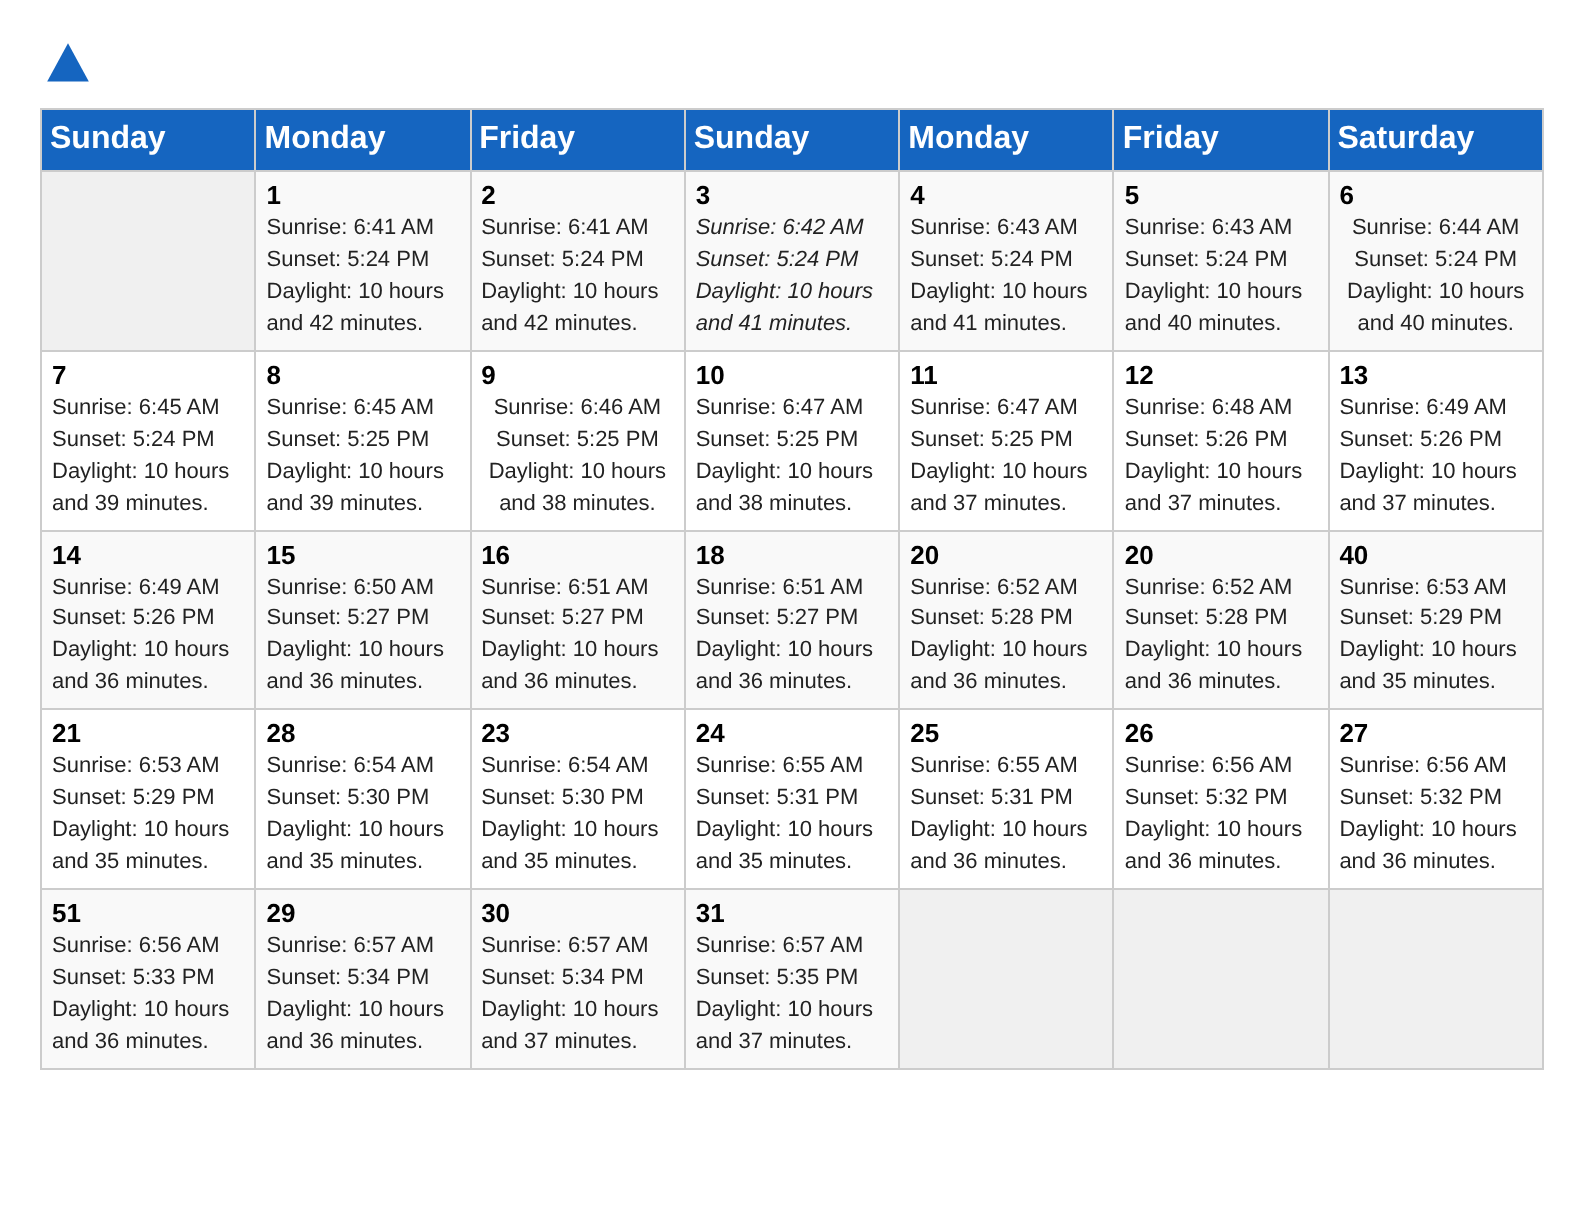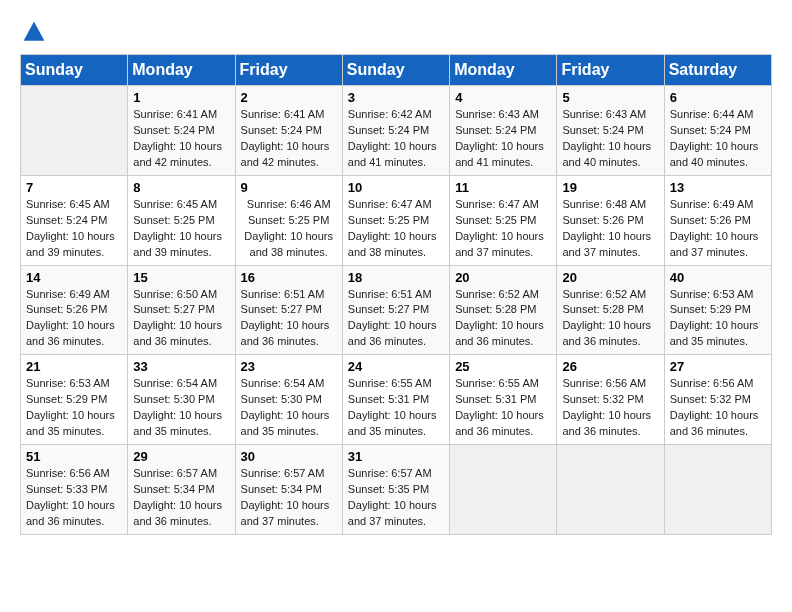--- a/index.html
+++ b/index.html
@@ -124,42 +124,42 @@
         </td>
         <td>
           <span class="day-num">2</span>
           <div class="cell-text" style="white-space: pre-line;">Sunrise: 6:41 AM
 Sunset: 5:24 PM
 Daylight: 10 hours
 and 42 minutes.</div>
         </td>
         <td>
           <span class="day-num">3</span>
-          <div class="cell-text" style="white-space: pre-line;">Sunrise: 6:42 AM
+          <div class="cell-text" style="white-space: pre-line; font-style: italic;">Sunrise: 6:42 AM
 Sunset: 5:24 PM
 Daylight: 10 hours
 and 41 minutes.</div>
         </td>
         <td>
           <span class="day-num">4</span>
           <div class="cell-text" style="white-space: pre-line;">Sunrise: 6:43 AM
 Sunset: 5:24 PM
 Daylight: 10 hours
 and 41 minutes.</div>
         </td>
         <td>
           <span class="day-num">5</span>
           <div class="cell-text" style="white-space: pre-line;">Sunrise: 6:43 AM
 Sunset: 5:24 PM
 Daylight: 10 hours
 and 40 minutes.</div>
         </td>
         <td>
           <span class="day-num">6</span>
-          <div class="cell-text" style="white-space: pre-line;">Sunrise: 6:44 AM
+          <div class="cell-text" style="white-space: pre-line; text-align: center;">Sunrise: 6:44 AM
 Sunset: 5:24 PM
 Daylight: 10 hours
 and 40 minutes.</div>
         </td>
       </tr>
       <tr>
         <td>
           <span class="day-num">7</span>
           <div class="cell-text" style="white-space: pre-line;">Sunrise: 6:45 AM
 Sunset: 5:24 PM
@@ -188,21 +188,21 @@
 and 38 minutes.</div>
         </td>
         <td>
           <span class="day-num">11</span>
           <div class="cell-text" style="white-space: pre-line;">Sunrise: 6:47 AM
 Sunset: 5:25 PM
 Daylight: 10 hours
 and 37 minutes.</div>
         </td>
         <td>
-          <span class="day-num">19</span>
+          <span class="day-num">12</span>
           <div class="cell-text" style="white-space: pre-line;">Sunrise: 6:48 AM
 Sunset: 5:26 PM
 Daylight: 10 hours
 and 37 minutes.</div>
         </td>
         <td>
           <span class="day-num">13</span>
           <div class="cell-text" style="white-space: pre-line;">Sunrise: 6:49 AM
 Sunset: 5:26 PM
 Daylight: 10 hours
@@ -262,21 +262,21 @@
       </tr>
       <tr>
         <td>
           <span class="day-num">21</span>
           <div class="cell-text" style="white-space: pre-line;">Sunrise: 6:53 AM
 Sunset: 5:29 PM
 Daylight: 10 hours
 and 35 minutes.</div>
         </td>
         <td>
-          <span class="day-num">33</span>
+          <span class="day-num">28</span>
           <div class="cell-text" style="white-space: pre-line;">Sunrise: 6:54 AM
 Sunset: 5:30 PM
 Daylight: 10 hours
 and 35 minutes.</div>
         </td>
         <td>
           <span class="day-num">23</span>
           <div class="cell-text" style="white-space: pre-line;">Sunrise: 6:54 AM
 Sunset: 5:30 PM
 Daylight: 10 hours

